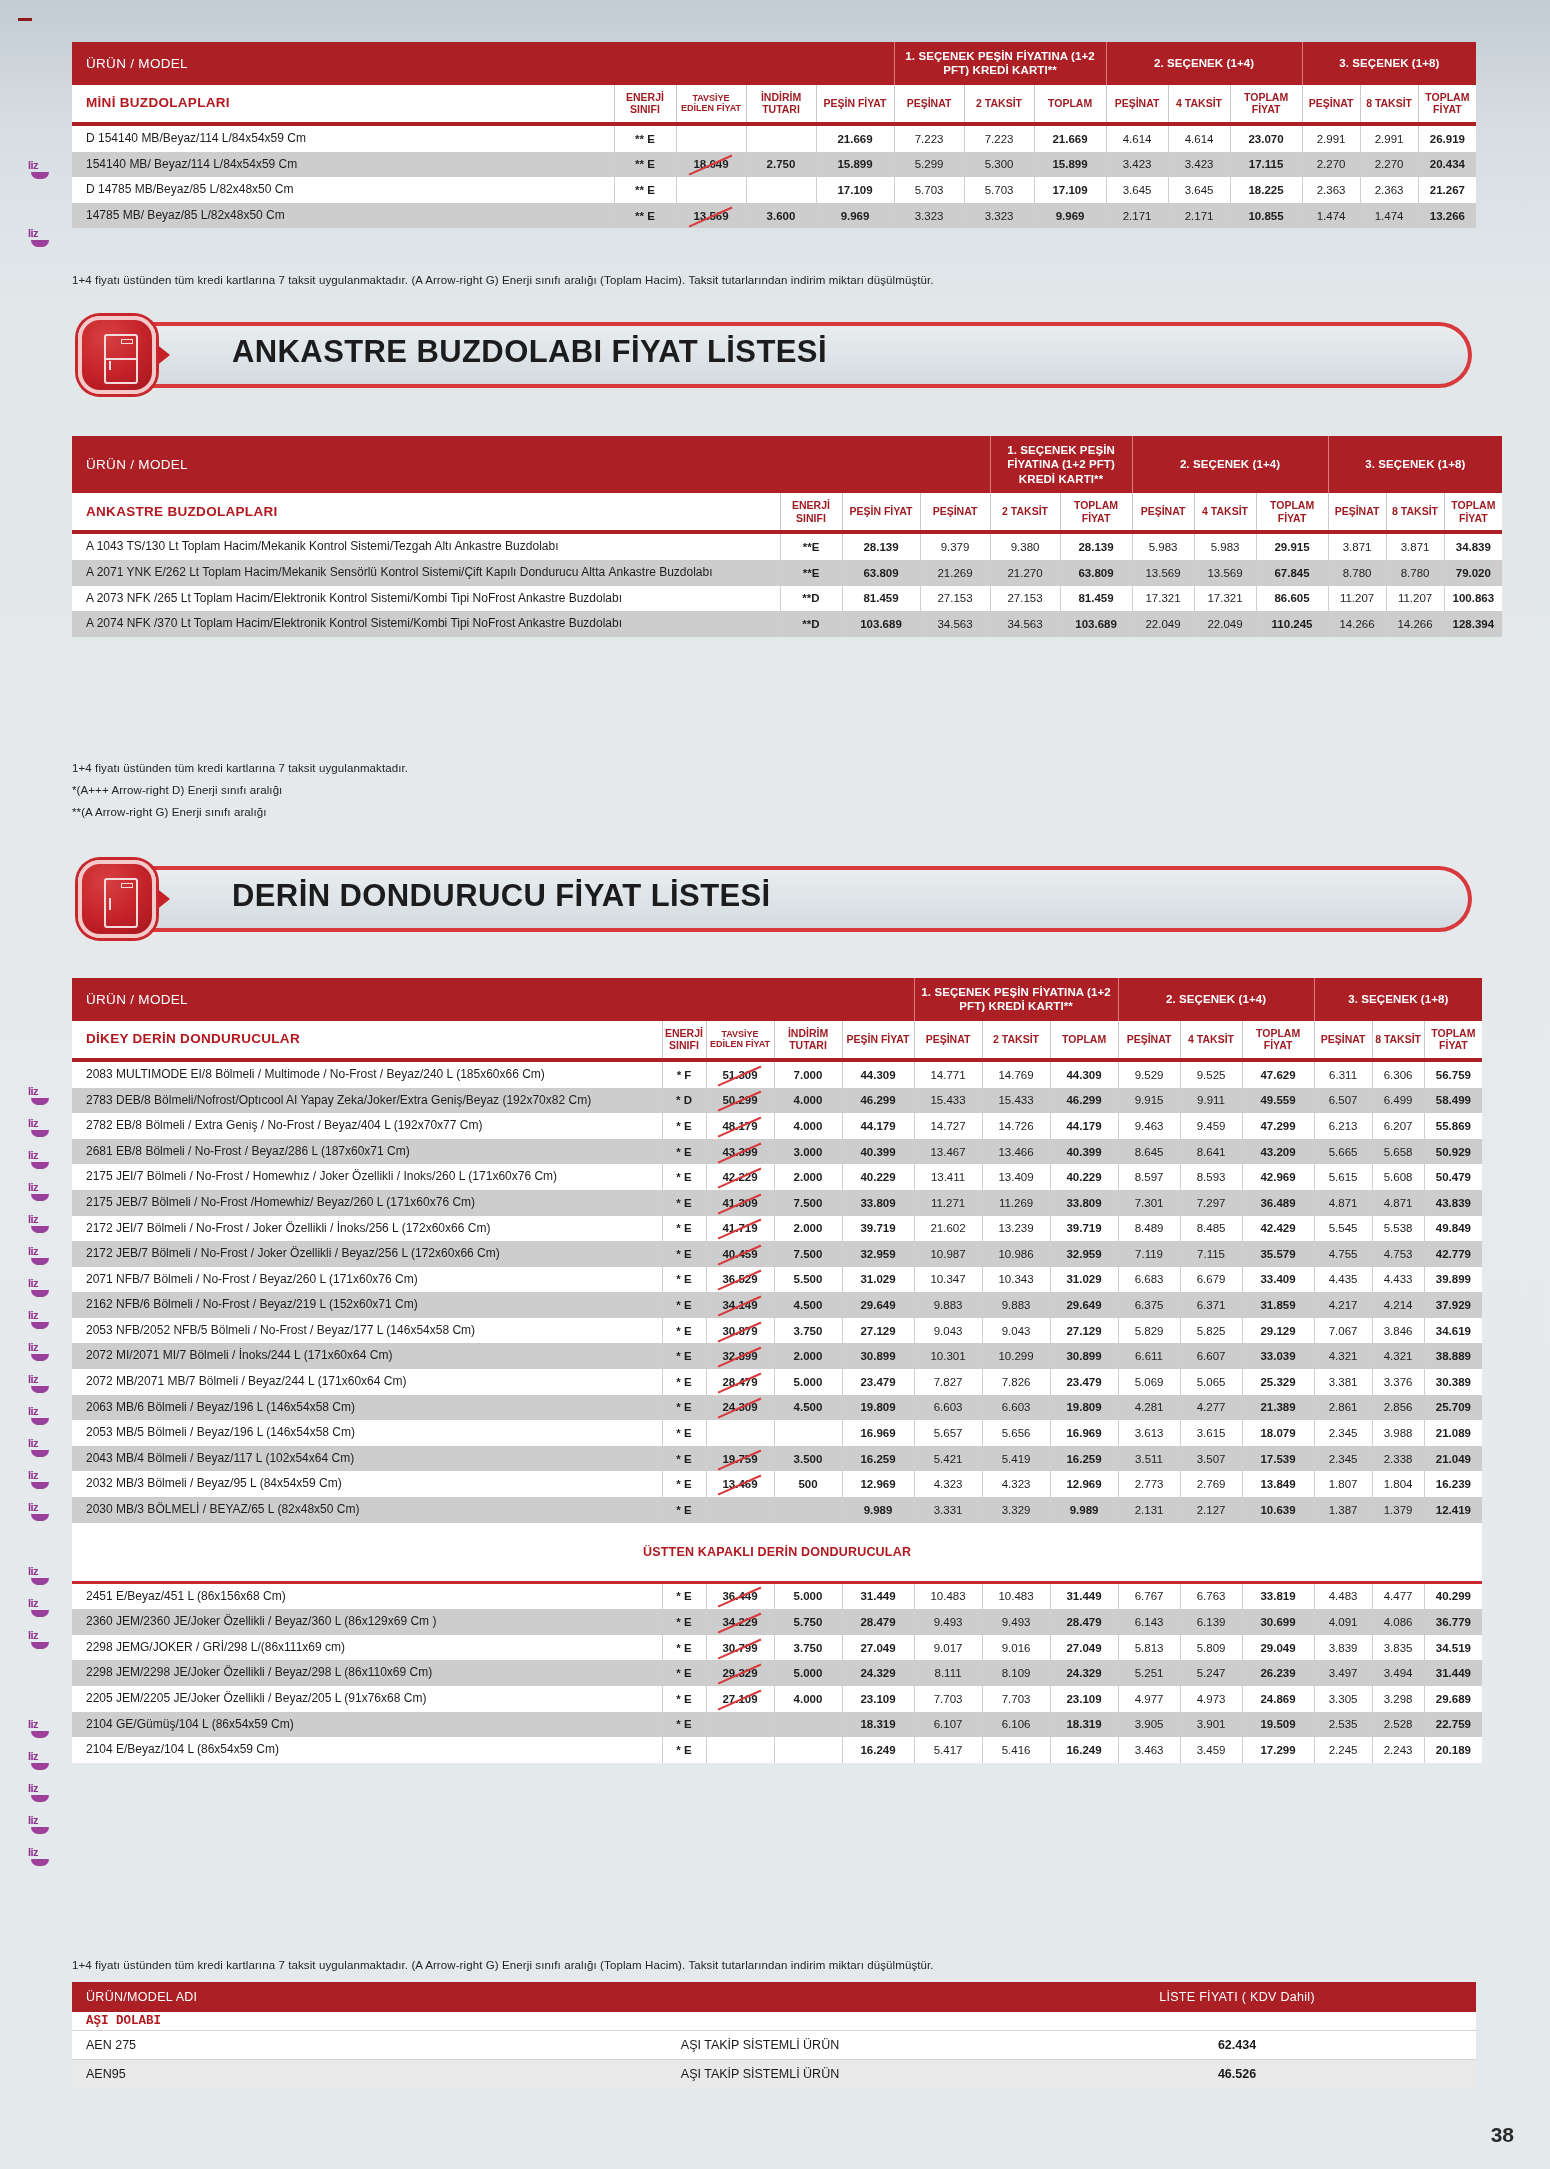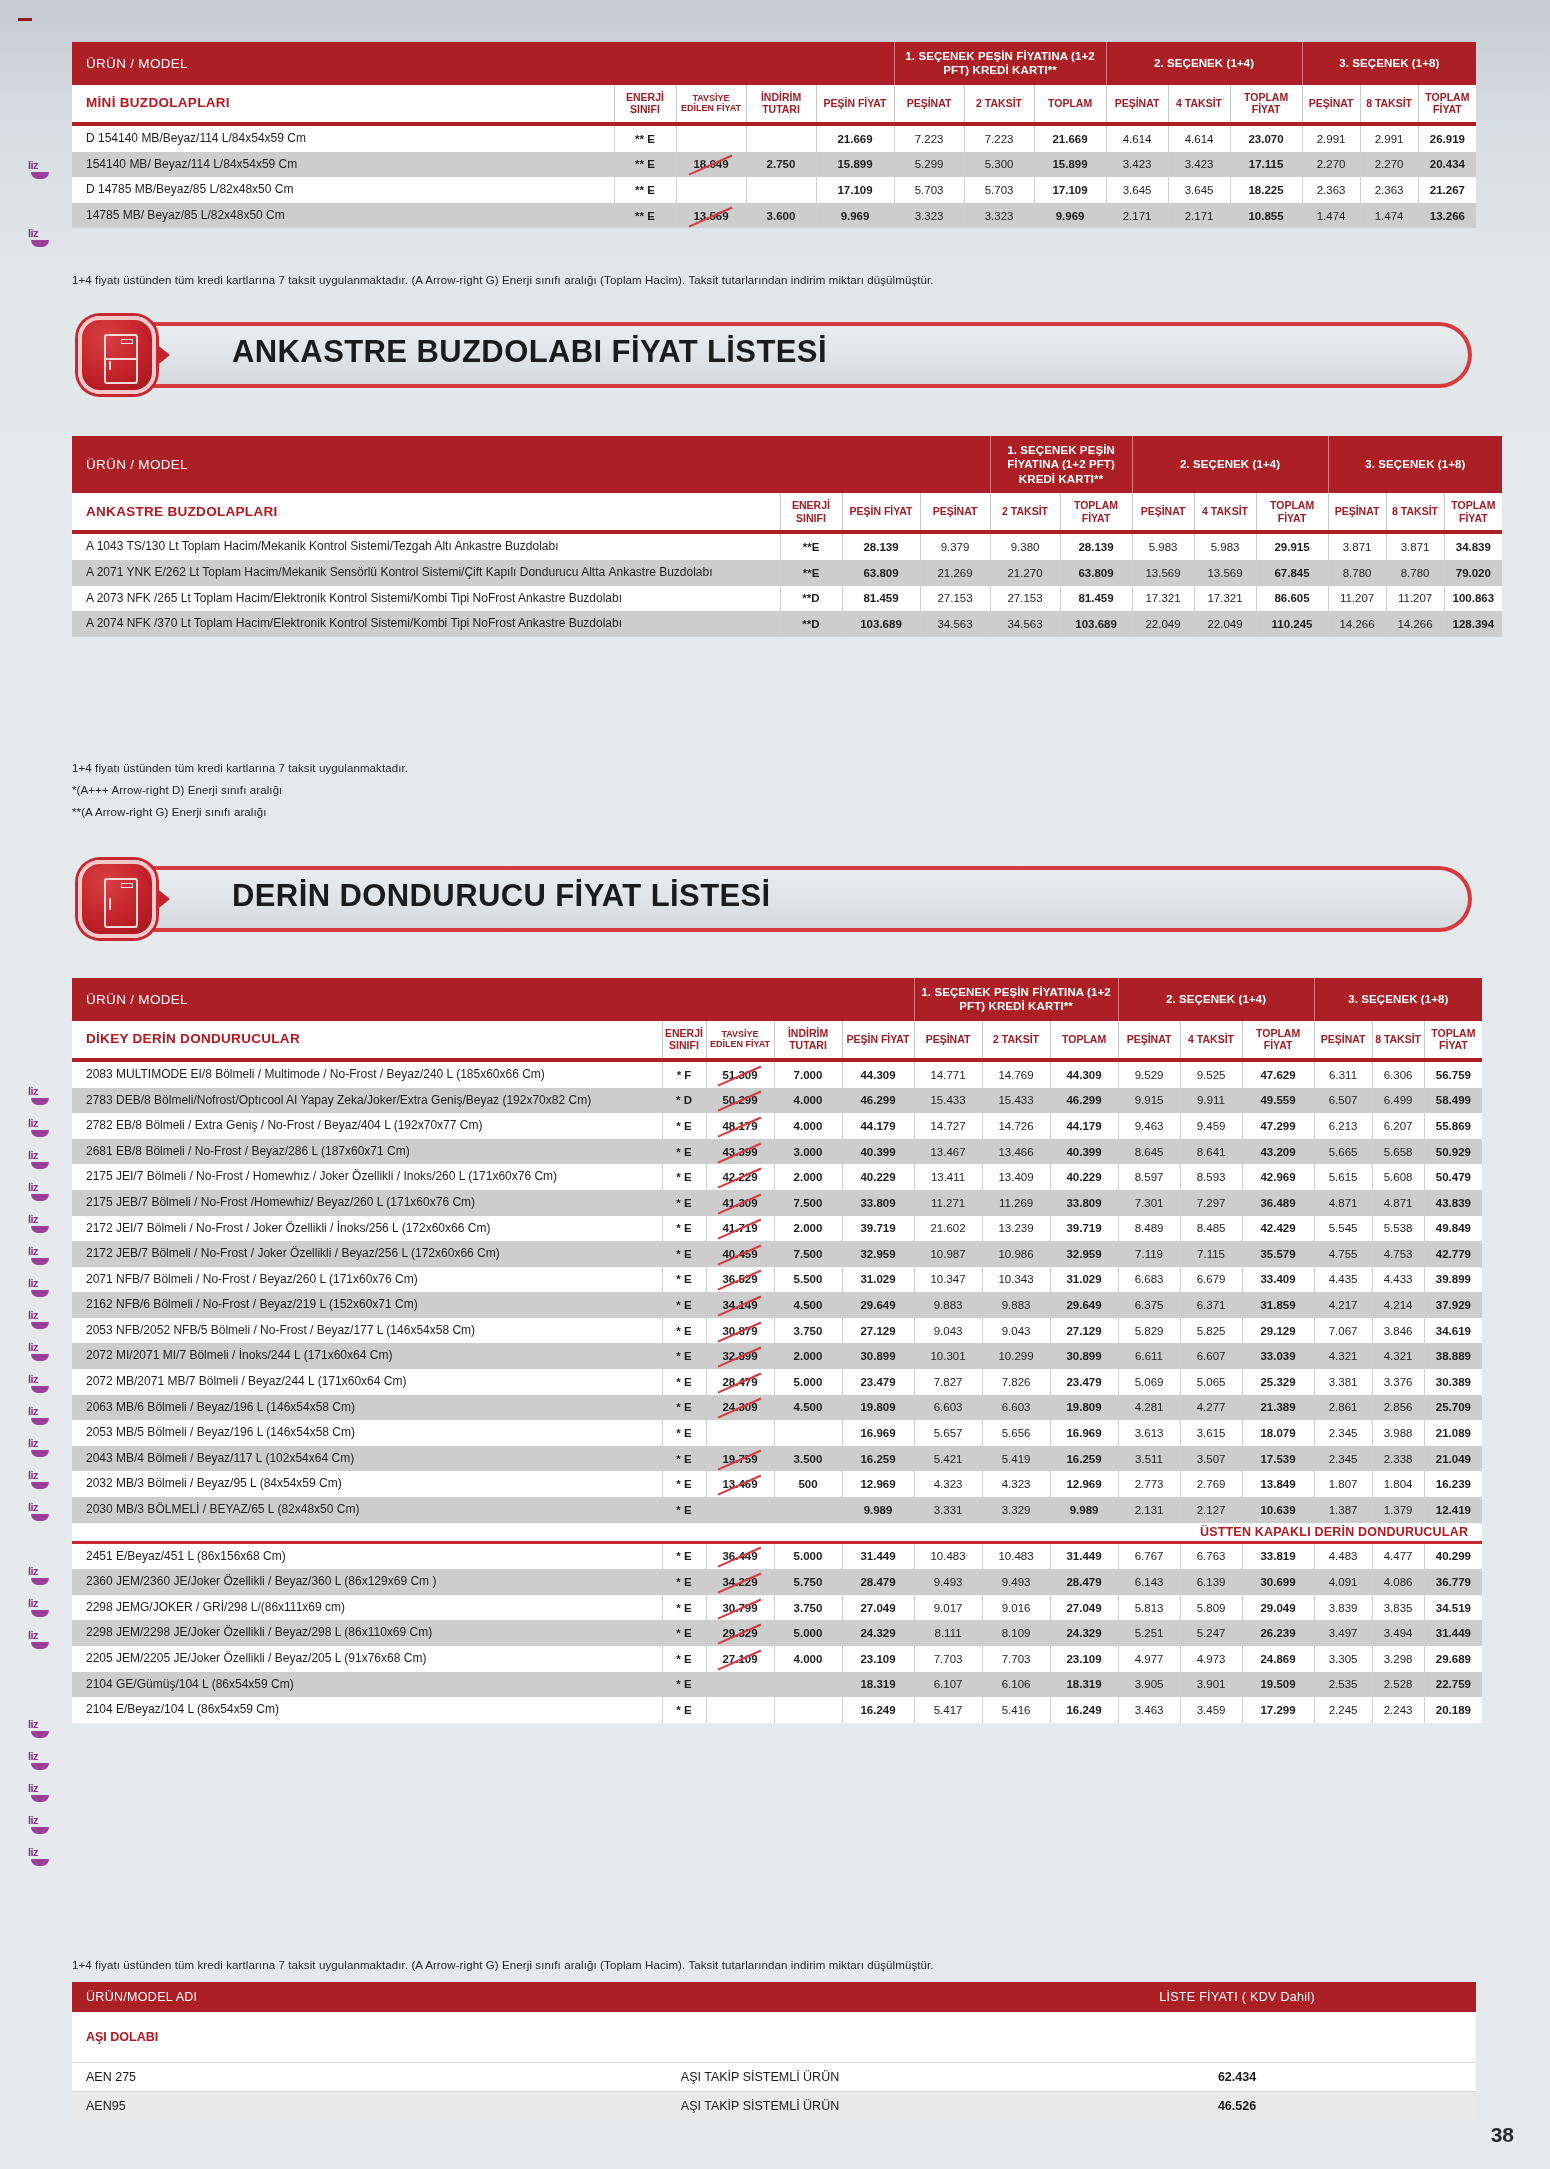--- a/index.html
+++ b/index.html
@@ -84,40 +84,40 @@
   tr.drow.alt td{background:#cdcdcd;}
   td.en{color:#107a46;font-weight:bold;font-size:11.5px;}
   td.strike{position:relative;font-weight:bold;}
   td.strike .sv{position:relative;display:inline-block;}
   td.strike .sv:after{
     content:"";position:absolute;left:-6px;right:-6px;top:50%;height:2px;background:#d8393c;
     transform:rotate(-24deg);
   }
 
   .subgrp td{
-    background:#fff;color:#b3181f;font-size:12.5px;font-weight:bold;text-align:right;
-    padding:2px 14px;letter-spacing:.2px;
+    background:#fff;color:#b3181f;font-size:12.5px;font-weight:bold;text-align:center;
+    padding:22px 14px;letter-spacing:.2px;
   }
   .note{
     position:absolute;font-size:11.5px;color:#232323;line-height:1.55;letter-spacing:.1px;
   }
 
   
   .minilogo{
     position:absolute;width:26px;height:22px;font-size:11px;font-weight:bold;
     color:#8e2f8e;letter-spacing:-.5px;line-height:1;
   }
   .minilogo .t{color:#8e2f8e;}
   .minilogo .u{display:block;width:18px;height:7px;border-radius:0 0 9px 9px;background:#9b3f9b;margin:1px 0 0 3px;}
 
   .pagenum{position:absolute;right:36px;bottom:22px;font-size:21px;font-weight:bold;color:#2a2a2a;}
 
   .botbar td{background:#ab1f25;color:#fff;font-size:12.5px;padding:8px 14px;text-align:left;letter-spacing:.3px;}
   .botbar td.c{text-align:center;}
-  .botsub td{background:#fff;color:#b3181f;font-weight:bold;font-size:12.5px;padding:18px 14px;}
+  .botsub td{background:#fff;color:#b3181f;font-weight:bold;font-size:12.5px;padding:2px 14px;font-family:Liberation Mono, monospace;}
   .botrow td{background:#fff;font-size:12.5px;padding:7px 14px;border-top:1px solid #d4d4d4;}
   .botrow td.c{text-align:center;font-weight:bold;}
   .botrow.alt td{background:#e9e9e9;}
 </style>
 </head>
 <body>
 
 <div class="page">
 
   <div class="corner-mark"></div>

